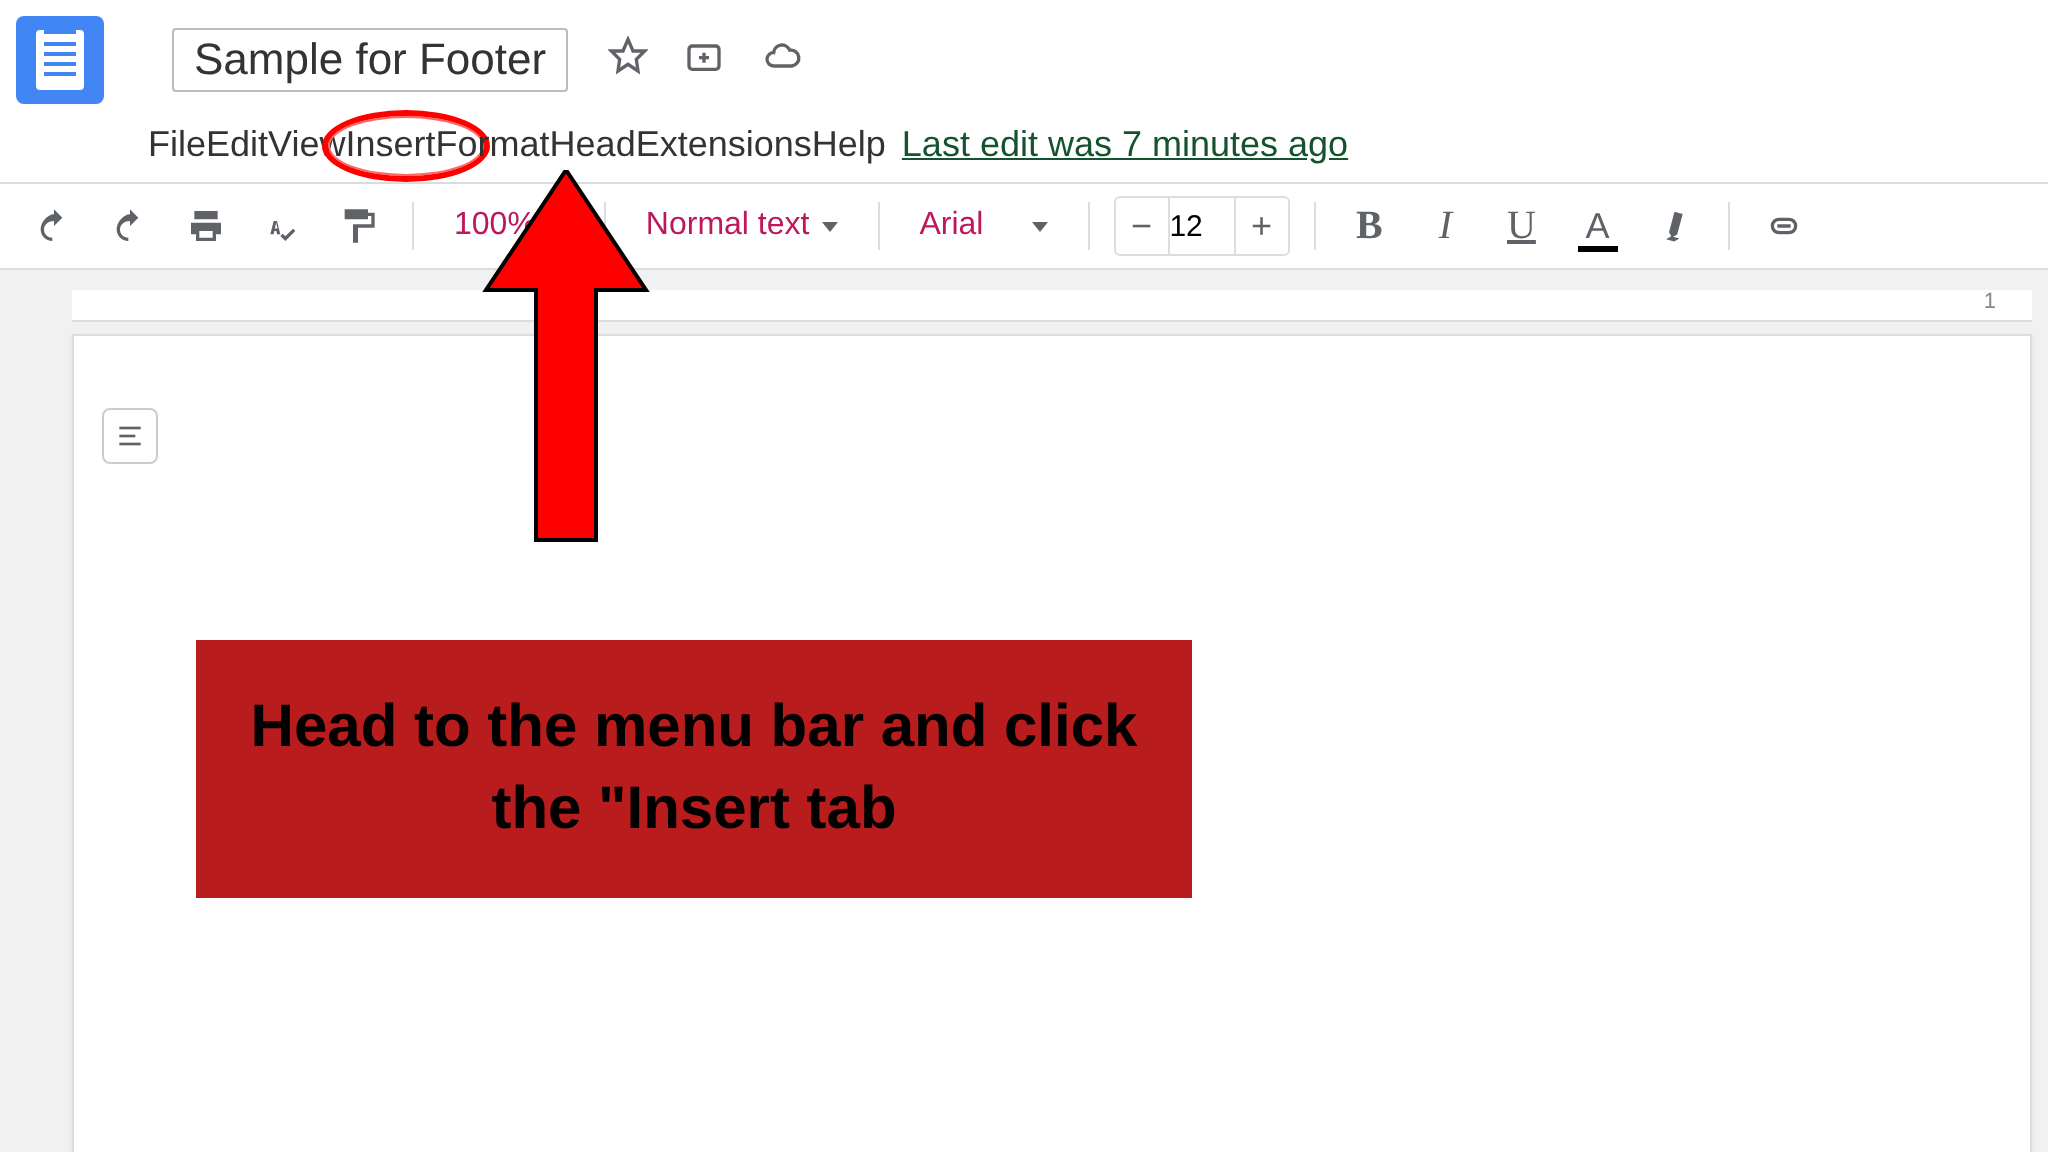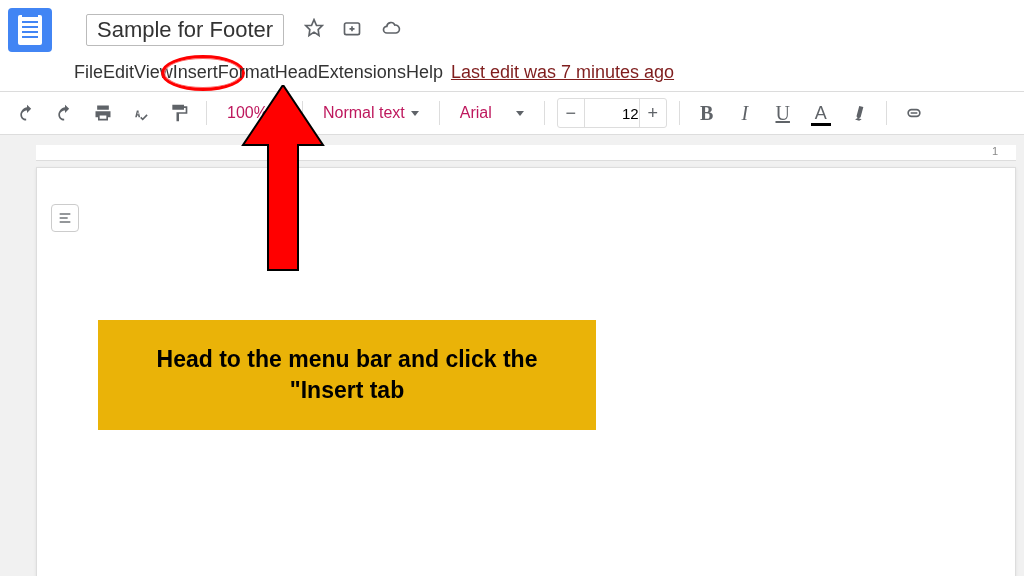--- a/index.html
+++ b/index.html
@@ -82,21 +82,21 @@
       border: 3px solid #ff0000;
       border-radius: 50%;
       width: 84px;
       height: 36px;
       left: -12px;
       top: -7px;
       box-shadow: inset 0 0 0 1px #ff6666;
       pointer-events: none;
     }
     .last-edit {
-      color: #7f1d1d;
+      color: #14532d;
       text-decoration: underline;
       cursor: pointer;
       margin-left: 8px;
     }
     .toolbar {
       background: #fff;
       display: flex;
       align-items: center;
       padding: 6px 12px;
       gap: 8px;
@@ -145,22 +145,22 @@
       width: 26px;
       height: 28px;
       display: flex;
       align-items: center;
       justify-content: center;
       cursor: pointer;
       color: #5f6368;
       font-size: 18px;
     }
     .font-size-input {
-      width: 56px;
-      text-align: right;
+      width: 34px;
+      text-align: left;
       border: none;
       border-left: 1px solid #ddd;
       border-right: 1px solid #ddd;
       height: 28px;
       font-size: 15px;
     }
     .bold { font-weight: bold; font-family: 'Times New Roman'; font-size: 20px;}
     .italic { font-style: italic; font-family: 'Times New Roman'; font-size: 20px;}
     .underline { text-decoration: underline; font-family: 'Times New Roman'; font-size: 20px;}
     .highlighter { transform: rotate(-30deg); }
@@ -215,23 +215,23 @@
       top: 85px;
       width: 90px;
       height: 190px;
       pointer-events: none;
     }
     .callout {
       position: absolute;
       left: 98px;
       top: 320px;
       width: 498px;
-      background: #eab308;
+      background: #b91c1c;
       padding: 24px 22px;
-      font-size: 23px;
+      font-size: 30px;
       font-weight: bold;
       text-align: center;
       color: #000;
       line-height: 1.35;
     }
     .arrow svg { display:block; }
     .tb-text-wide { min-width: 110px; }
     .tb-text-font { min-width: 80px; }
     .underline-A { position: relative; }
     .underline-A .ubar { position:absolute; bottom:2px; left:5px; right:5px; height:3px; background:#000;}

